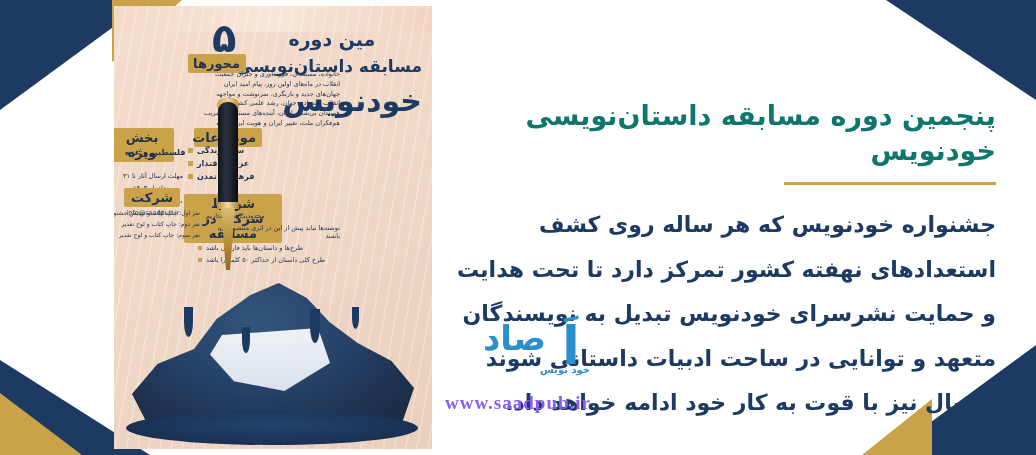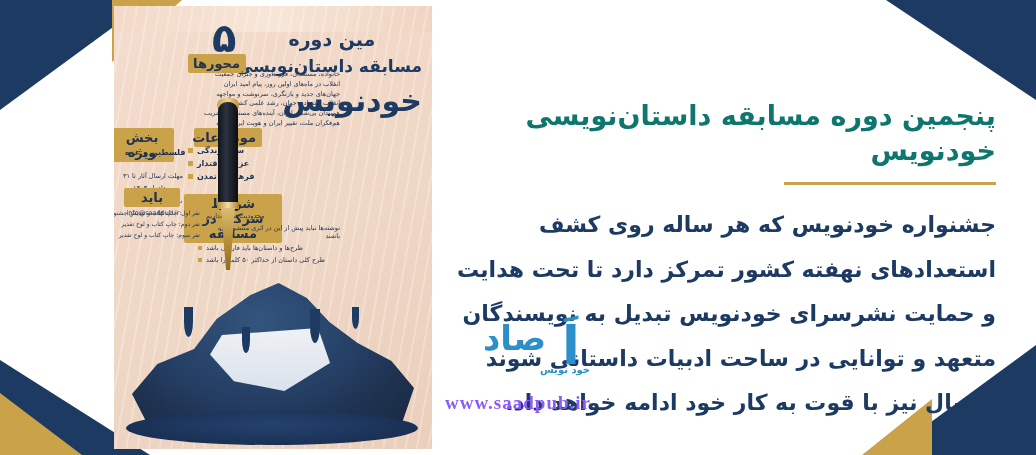--- a/index.html
+++ b/index.html
@@ -258,21 +258,21 @@
       <div class="bl" style="font-size:6.5px;font-weight:normal;">
         <span>طرح‌ها و داستان‌ها باید فارسی باشد</span>
         <span class="sq" style="width:4px;height:4px;"></span>
       </div>
       <div class="bl" style="font-size:6.5px;font-weight:normal;">
         <span>طرح کلی داستان از حداکثر ۵۰ کلمه را باشد</span>
         <span class="sq" style="width:4px;height:4px;"></span>
       </div>
     </div>
 
-    <div class="gbox" style="top:182px;right:252px;width:44px;">باید</div>
+    <div class="gbox" style="top:182px;right:252px;width:44px;">شرکت</div>
     <div class="plist" style="top:202px;right:232px;width:82px;font-size:6px;line-height:1.8;">
       <div class="row">نفر اول: چاپ کتاب و تندیس جشنواره</div>
       <div class="row">نفر دوم: چاپ کتاب و لوح تقدیر</div>
       <div class="row">نفر سوم: چاپ کتاب و لوح تقدیر</div>
     </div>
 
     <div class="pen">
       <div class="cap"></div>
       <div class="body"></div>
       <div class="ring"></div>

